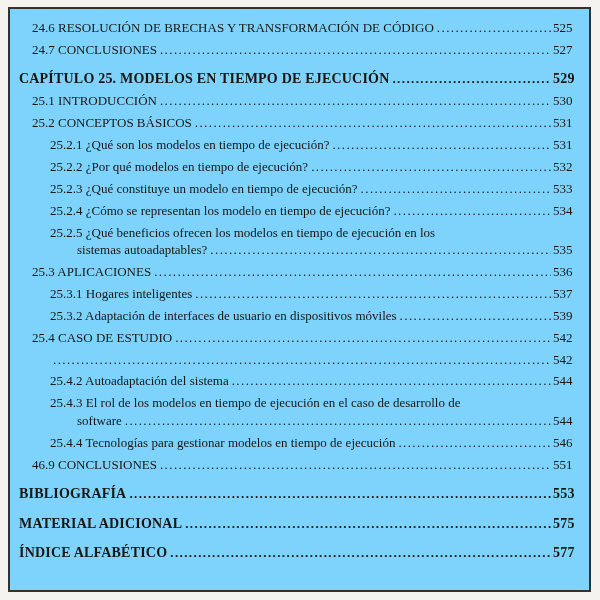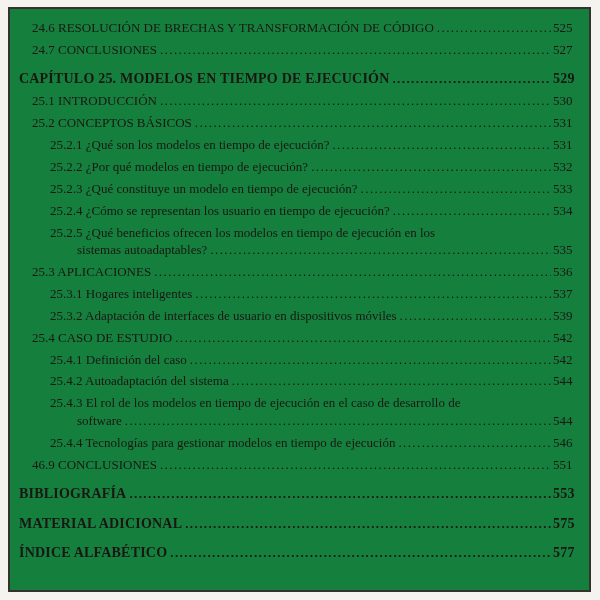--- a/index.html
+++ b/index.html
@@ -11,21 +11,21 @@
     overflow: hidden;
   }
   .scan-page {
     position: absolute;
     left: 8px;
     top: 7px;
     width: 583px;
     height: 585px;
     box-sizing: border-box;
     border: 2px solid #35322c;
-    background: #15803d;
+    background: #7dd3fc;
     padding: 10px 12px 0 9px;
     font-family: "Liberation Serif", "DejaVu Serif", serif;
     color: #191613;
   }
   .toc-list { width: 100%; }
   .toc-row {
     display: flex;
     align-items: baseline;
     line-height: 17.5px;
     font-size: 13px;
@@ -96,21 +96,21 @@
         <span class="label">25.2.2 ¿Por qué modelos en tiempo de ejecución?</span>
         <span class="dots"></span>
         <span class="pagenum">532</span>
       </div>
       <div class="toc-row lvl2">
         <span class="label">25.2.3 ¿Qué constituye un modelo en tiempo de ejecución?</span>
         <span class="dots"></span>
         <span class="pagenum">533</span>
       </div>
       <div class="toc-row lvl2">
-        <span class="label">25.2.4 ¿Cómo se representan los usuario en tiempo de ejecución?</span>
+        <span class="label">25.2.4 ¿Cómo se representan los modelo en tiempo de ejecución?</span>
         <span class="dots"></span>
         <span class="pagenum">534</span>
       </div>
       <div class="toc-row lvl2">
         <span class="label">25.2.5 ¿Qué beneficios ofrecen los modelos en tiempo de ejecución en los</span>
       </div>
       <div class="toc-row lvl2 cont">
         <span class="label">sistemas autoadaptables?</span>
         <span class="dots"></span>
         <span class="pagenum">535</span>
@@ -129,21 +129,20 @@
         <span class="label">25.3.2 Adaptación de interfaces de usuario en dispositivos móviles</span>
         <span class="dots"></span>
         <span class="pagenum">539</span>
       </div>
       <div class="toc-row lvl1">
         <span class="label">25.4 CASO DE ESTUDIO</span>
         <span class="dots"></span>
         <span class="pagenum">542</span>
       </div>
       <div class="toc-row lvl2">
-        <span class="label">25.4.1 Definición del caso</span>
         <span class="dots"></span>
         <span class="pagenum">542</span>
       </div>
       <div class="toc-row lvl2">
         <span class="label">25.4.2 Autoadaptación del sistema</span>
         <span class="dots"></span>
         <span class="pagenum">544</span>
       </div>
       <div class="toc-row lvl2">
         <span class="label">25.4.3 El rol de los modelos en tiempo de ejecución en el caso de desarrollo de</span>

